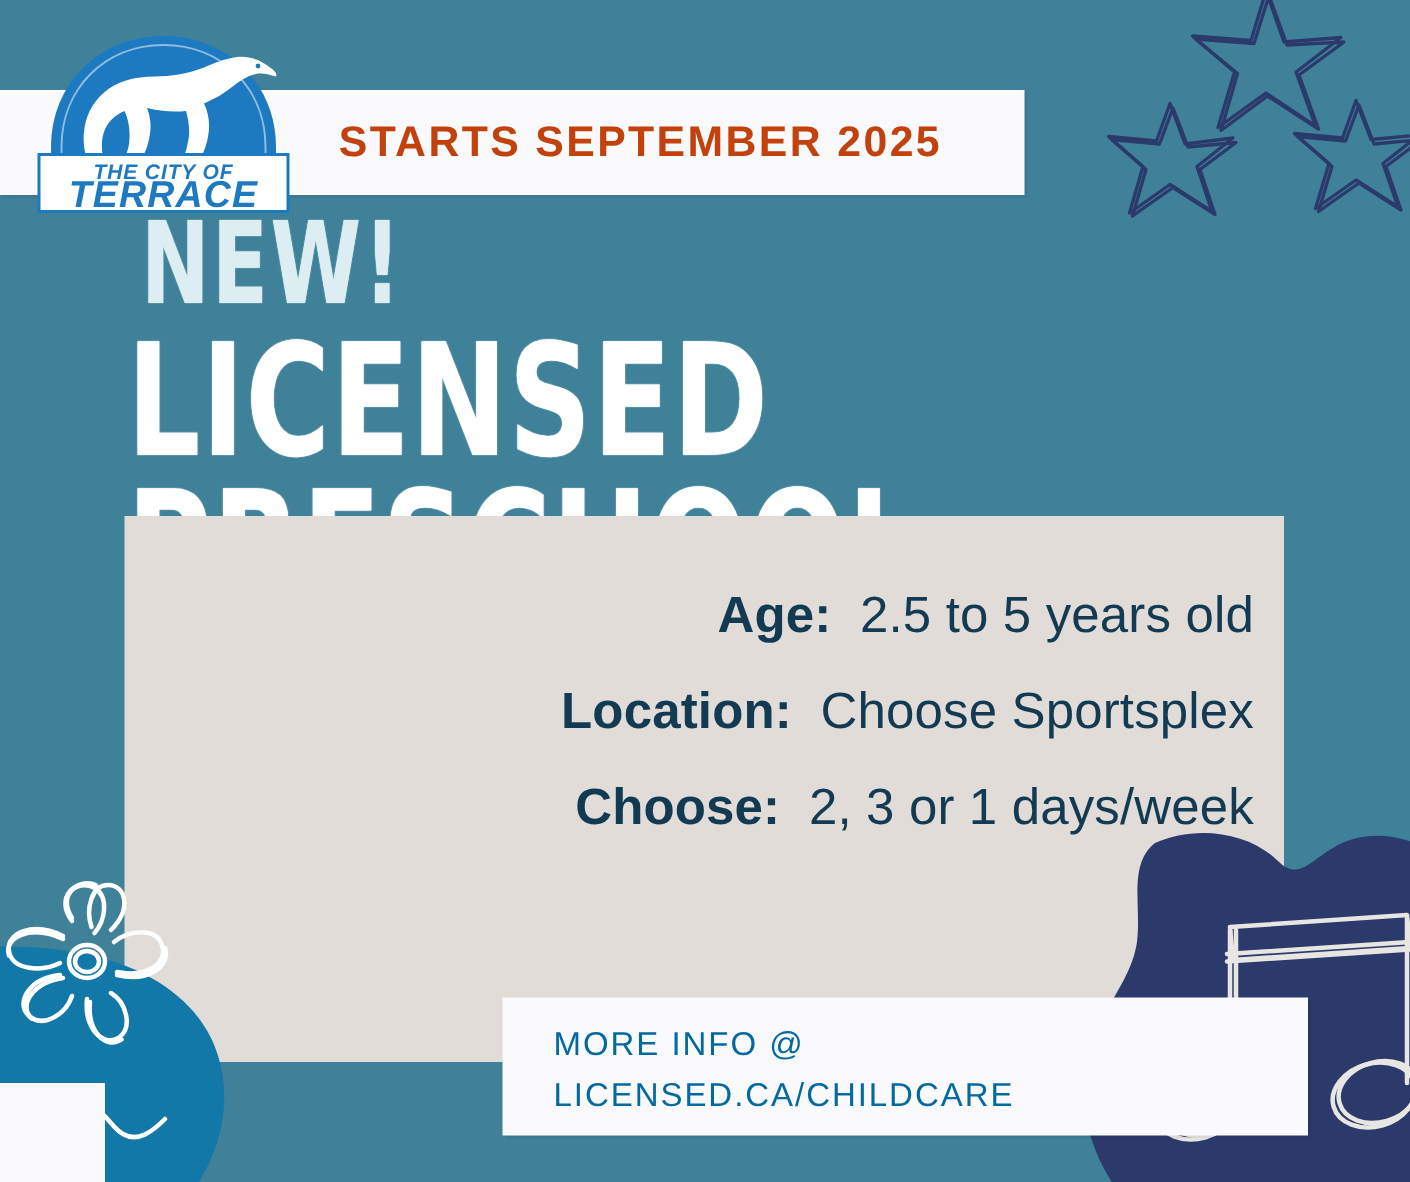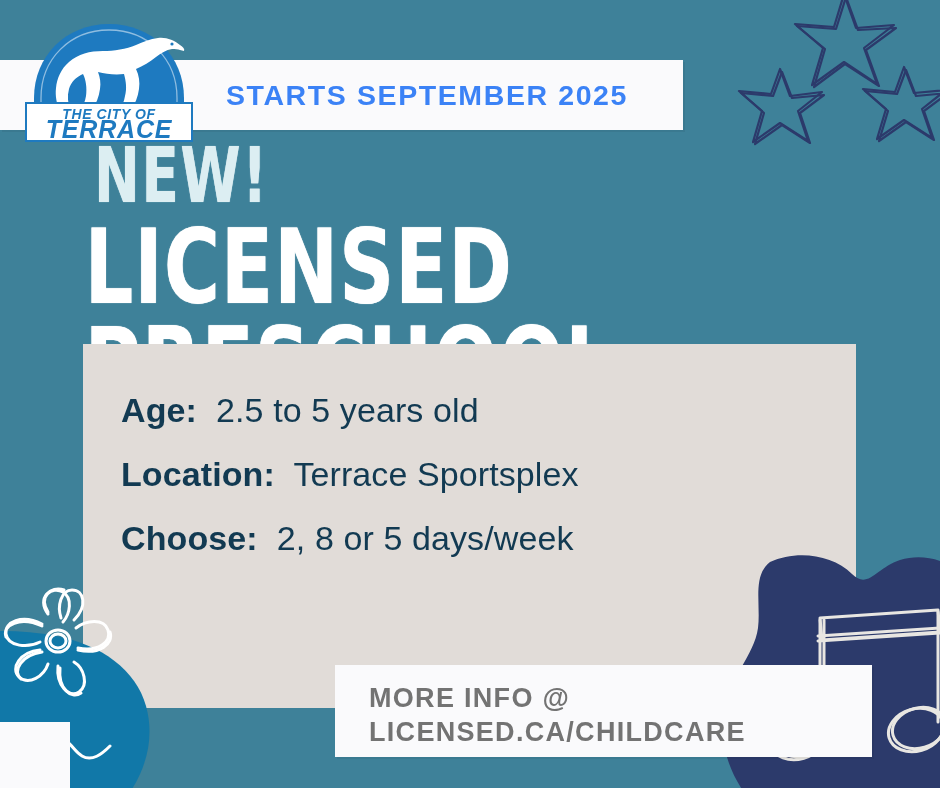--- a/index.html
+++ b/index.html
@@ -23,21 +23,21 @@
   .corner-white{position:absolute;left:0;bottom:0;width:70px;height:66px;background:#FAFAFC;}
 
   
   .header-banner{
     position:absolute;left:0;top:60px;width:683px;height:70px;
     background:#FAFAFC;
     display:flex;align-items:center;justify-content:flex-end;
     box-shadow:2px 2px 0 rgba(0,0,0,0.06);
   }
   .header-banner .banner-text{
-    color:#3b82f6;font-size:28.5px;font-weight:700;letter-spacing:1.6px;
+    color:#c2410c;font-size:28.5px;font-weight:700;letter-spacing:1.6px;
     margin-right:55px;white-space:nowrap;
   }
 
   
   .logo{position:absolute;left:14px;top:18px;width:190px;height:126px;}
 
   
   .headline{
     position:absolute;left:0;right:0;top:140px;text-align:left;
     font-family:"DejaVu Sans Condensed","Liberation Sans Narrow","Liberation Sans",sans-serif;
@@ -64,33 +64,34 @@
   }
   .info-list{
     position:absolute;left:38px;top:34px;right:20px;
   }
   .info-row{
     color:#123A52;
     font-size:34px;
     line-height:64px;
     white-space:nowrap;
     letter-spacing:0.1px;
+    text-align:right;
   }
   .info-row .lbl{font-weight:700;}
   .info-row .val{font-weight:400;}
 
   
   .footer-banner{
     position:absolute;left:335px;top:665px;width:537px;height:92px;
     background:#FAFAFC;
     box-shadow:2px 2px 0 rgba(0,0,0,0.05);
   }
   .footer-banner .fl{
     position:absolute;left:34px;
-    color:#737373;font-size:27px;font-weight:700;letter-spacing:1.3px;
+    color:#0369a1;font-size:22px;font-weight:400;letter-spacing:1.3px;
     white-space:nowrap;
   }
   .footer-banner .fl1{top:18px;}
   .footer-banner .fl2{top:52px;}
 </style>
 </head>
 <body>
 
 <div class="poster">
 
@@ -138,25 +139,25 @@
   </div>
 
   <div class="info-card">
     <div class="info-list">
       <div class="info-row">
         <span class="lbl">Age:&nbsp;</span>
         <span class="val">2.5 to 5 years old</span>
       </div>
       <div class="info-row">
         <span class="lbl">Location:&nbsp;</span>
-        <span class="val">Terrace Sportsplex</span>
+        <span class="val">Choose Sportsplex</span>
       </div>
       <div class="info-row">
         <span class="lbl">Choose:&nbsp;</span>
-        <span class="val">2, 8 or 5 days/week</span>
+        <span class="val">2, 3 or 1 days/week</span>
       </div>
     </div>
   </div>
 
   <svg class="blob-blue" viewBox="0 0 300 230" aria-hidden="true">
     <path d="M0 62 C40 52 84 50 126 58 C172 67 206 92 216 128 C226 164 214 200 188 230 L0 230 Z" fill="#1178A8"></path>
     <g fill="none" stroke="#FFFFFF" stroke-width="3" stroke-linecap="round" stroke-linejoin="round">
 
       <path d="M118 34 C108 18 122 8 133 14 C143 20 140 36 133 44"></path>
       <path d="M118 36 C106 20 121 7 134 12"></path>

